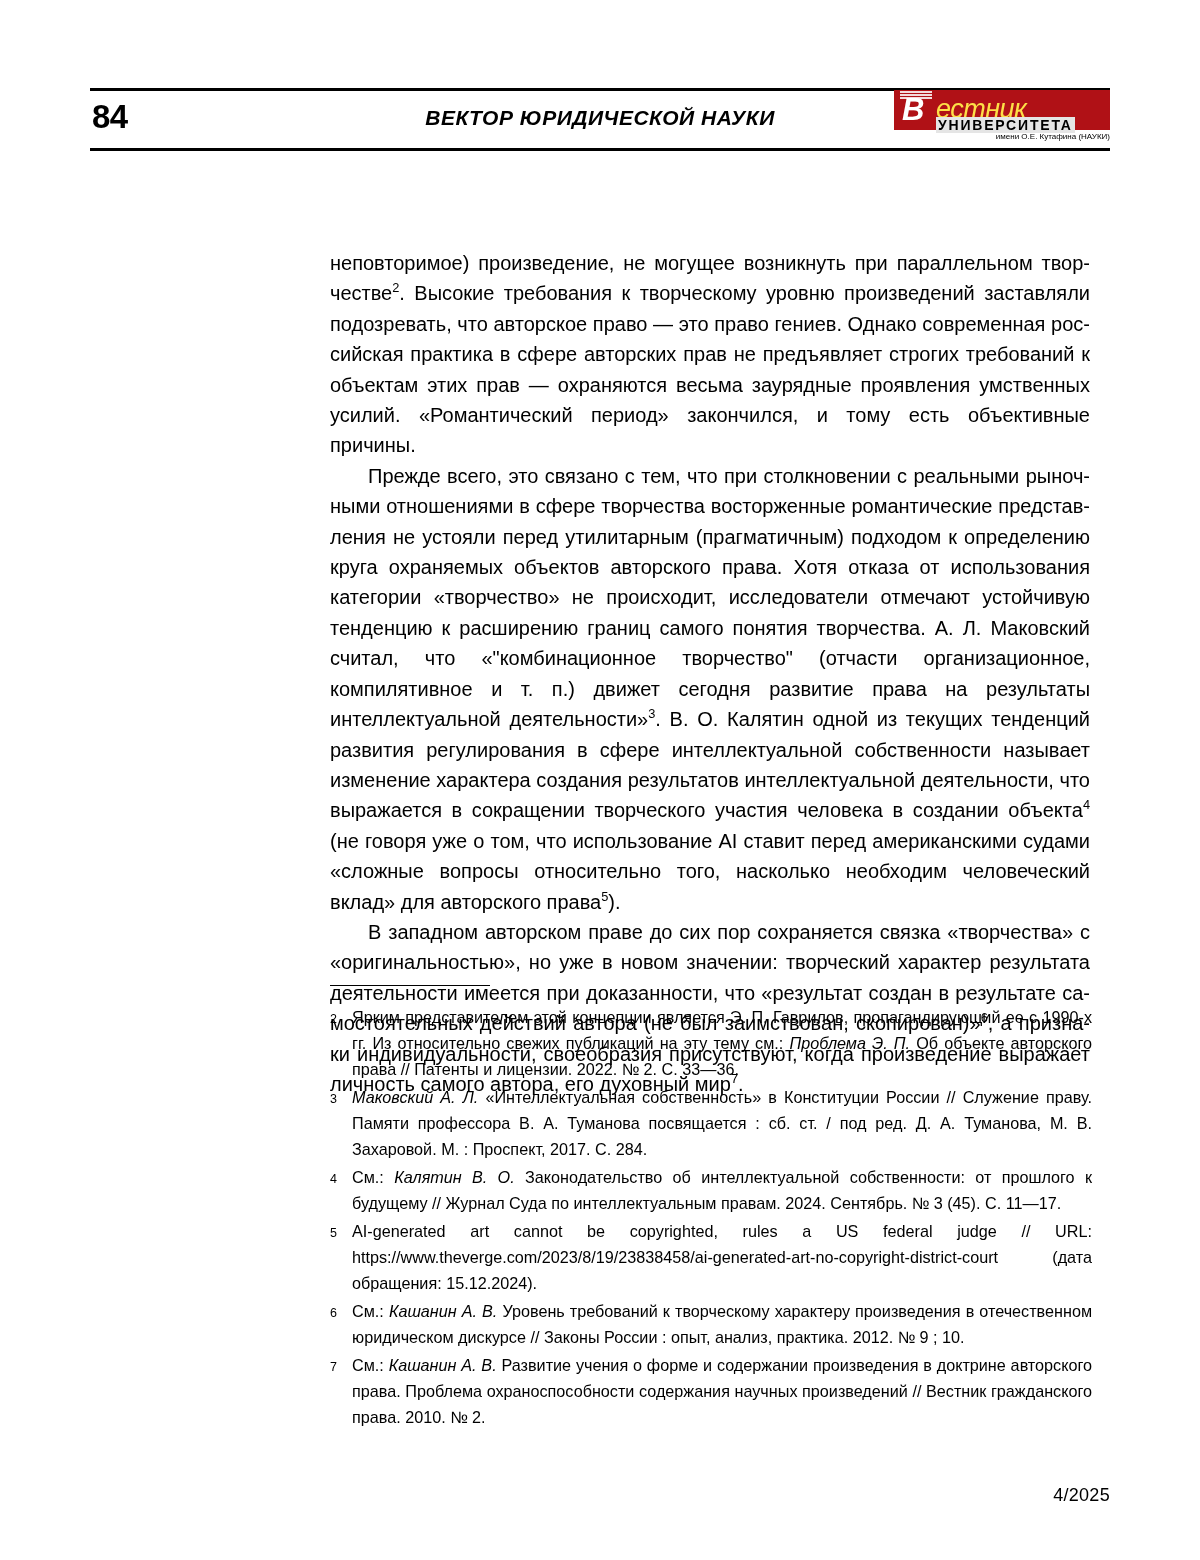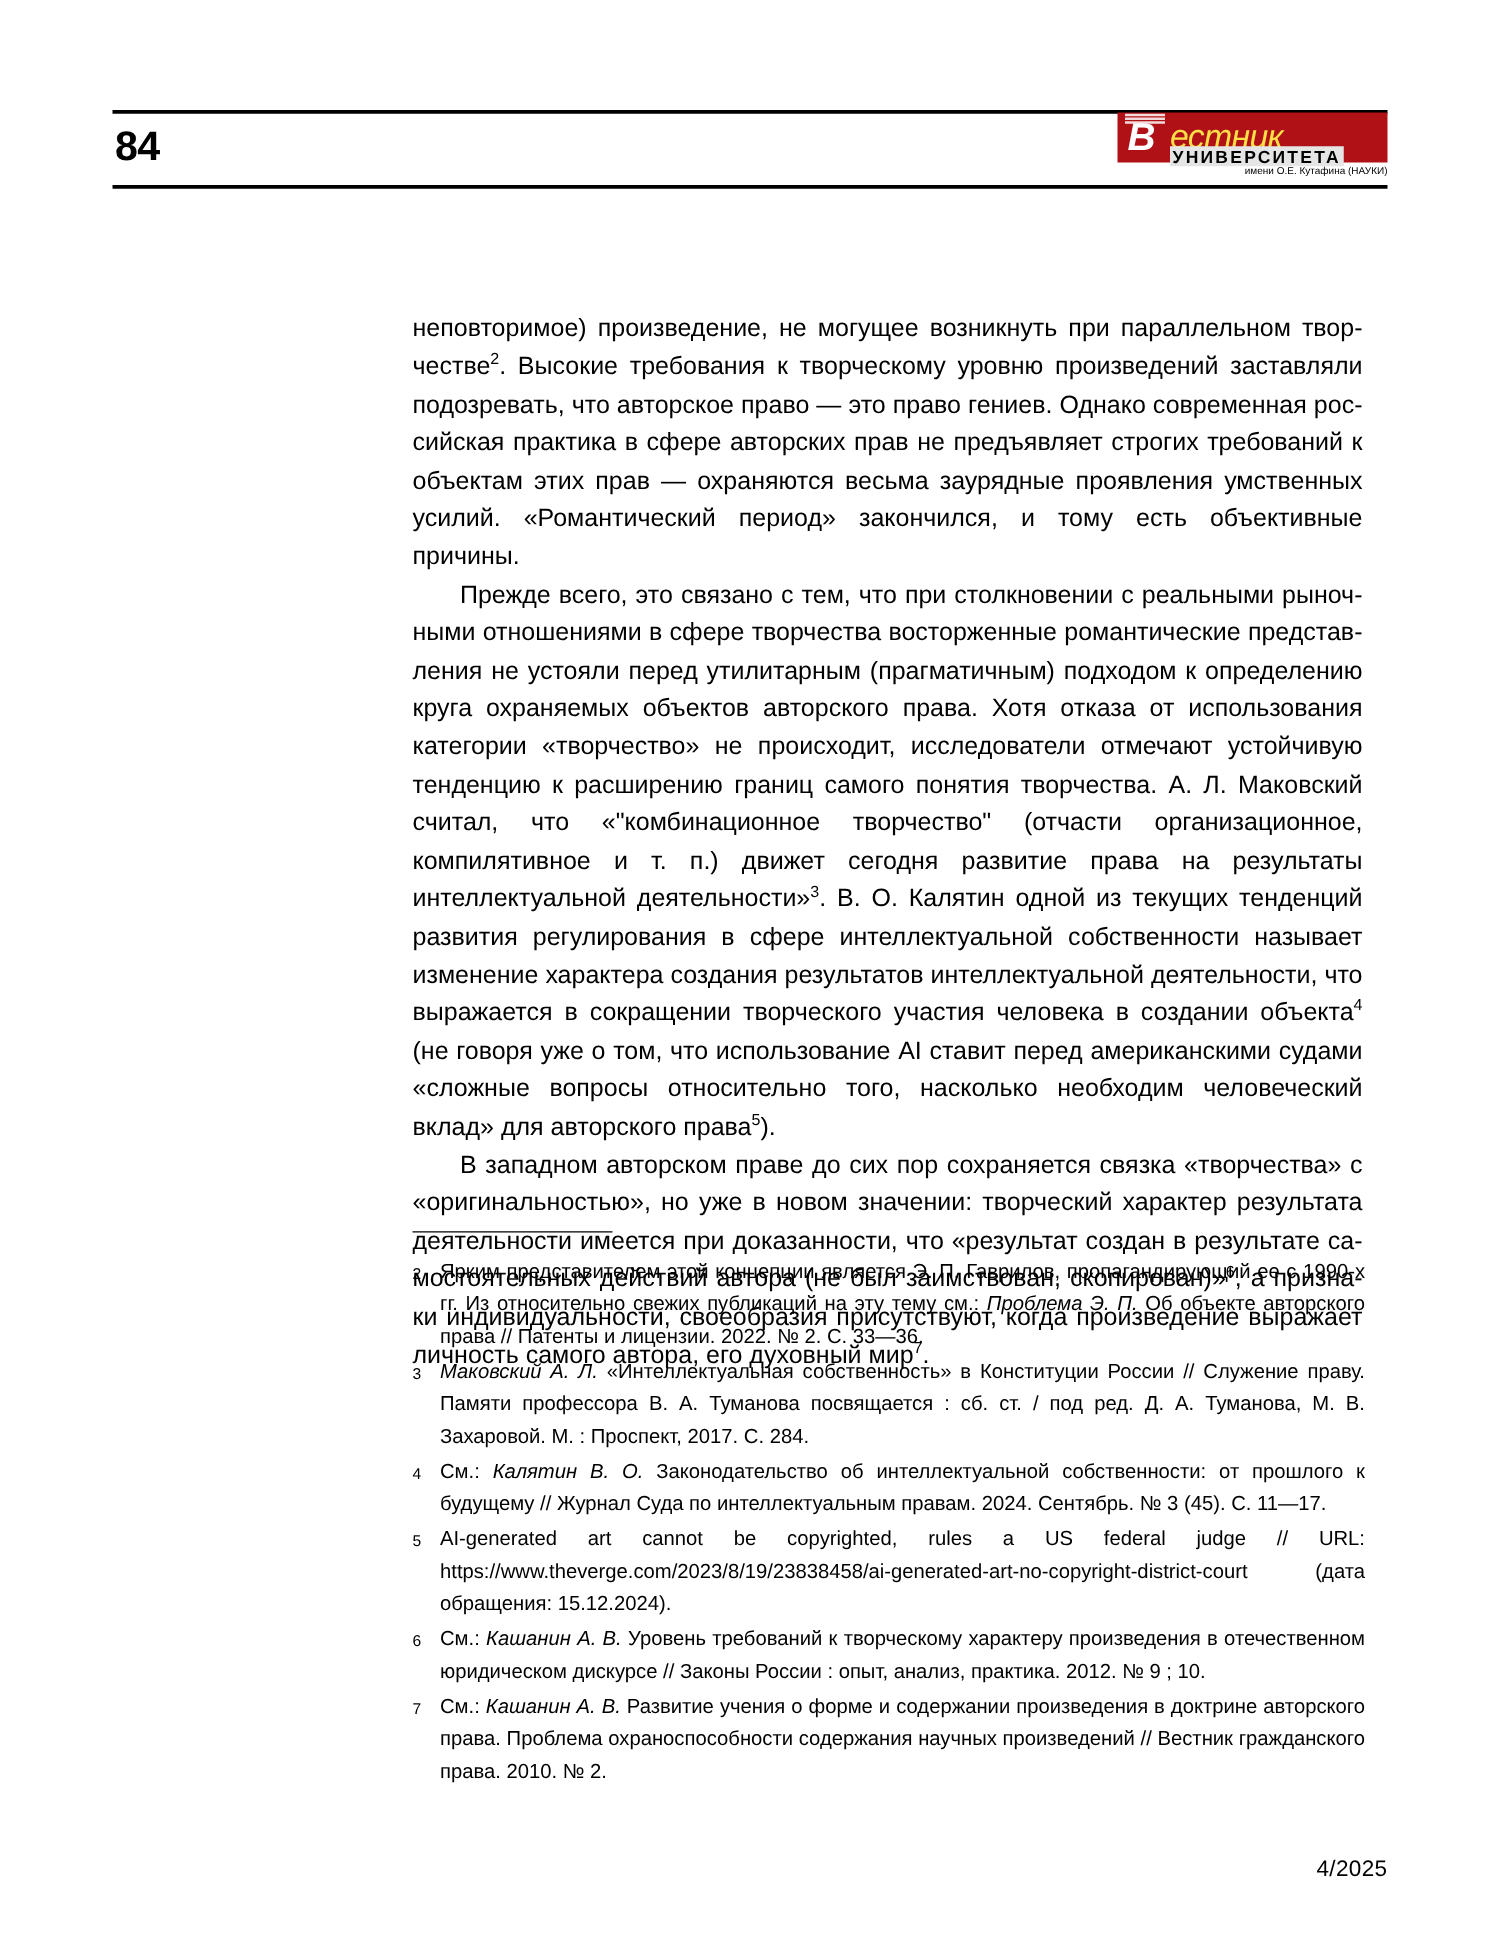--- a/index.html
+++ b/index.html
@@ -207,20 +207,21 @@
   }
 </style>
 </head>
 <body>
 
 <div class="page">
 
   <div class="header">
     <div class="header-rule-top"></div>
     <div class="page-number">84</div>
+    <div class="header-title">ВЕКТОР ЮРИДИЧЕСКОЙ НАУКИ</div>
 
     <div class="logo">
       <div class="logo-main">
         <div class="logo-stripes">
           <i></i>
             <i></i>
             <i></i>
         </div>
         <div class="logo-v">В</div>
         <div class="logo-vestnik">естник</div>

